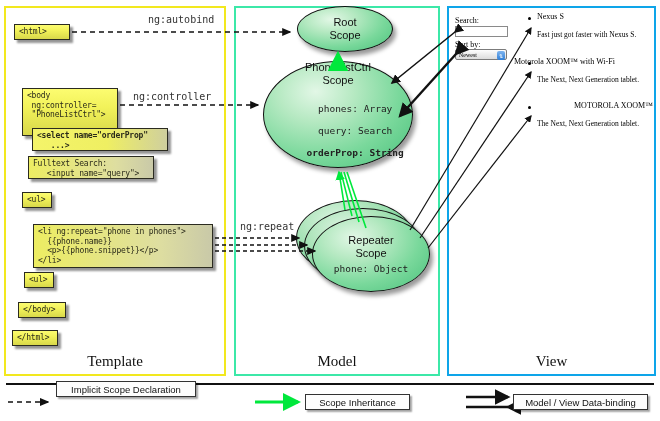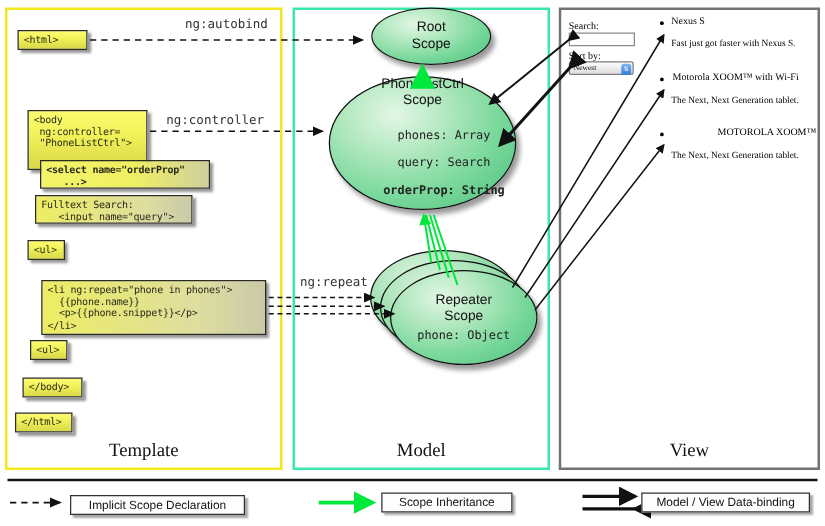--- a/index.html
+++ b/index.html
@@ -4,21 +4,21 @@
 <style>
   html,body{margin:0;padding:0;background:#ffffff;}
   body{width:660px;height:421px;position:relative;overflow:hidden;
        font-family:"Liberation Sans",sans-serif;}
   #stage{position:absolute;left:0;top:0;width:660px;height:421px;}
 
   
   .panel{position:absolute;background:#fff;box-sizing:border-box;}
   #panel-template{left:4px;top:6px;width:222px;height:370px;border:2px solid #f2e81e;}
   #panel-model{left:234px;top:6px;width:206px;height:370px;border:2px solid #3ce8a8;}
-  #panel-view{left:447px;top:6px;width:209px;height:370px;border:2px solid #737373;}
+  #panel-view{left:447px;top:6px;width:209px;height:370px;border:2px solid #0ea5e9;}
   .panel-title{position:absolute;bottom:4px;width:100%;text-align:center;
      font-size:15px;color:#111;font-family:Liberation Serif, serif;}
 
   
   .codebox{position:absolute;box-sizing:border-box;
      border:1.5px solid #2b2b20;
      background:linear-gradient(to bottom,#fcfc70 0%,#f2f25a 40%,#d8d84a 100%);
      box-shadow:2.5px 2.5px 2px rgba(0,0,0,.42);
      font-family:"DejaVu Sans Mono","Liberation Mono",monospace;
      font-size:8px;line-height:9.5px;color:#2a2a1a;
@@ -142,21 +142,21 @@
   <div class="vselect" style="left:455px;top:49px;width:52px;">
     <span>Newest</span>
     <span class="knob">⇅</span>
   </div>
 
   <div class="vbullet" style="left:528px;top:17px;"></div>
   <div class="vitem" style="left:537px;top:12px;">Nexus S</div>
   <div class="vsnip" style="left:537px;top:30px;">Fast just got faster with Nexus S.</div>
 
   <div class="vbullet" style="left:528px;top:62px;"></div>
-  <div class="vitem" style="left:538px;top:57px;">Motorola XOOM™ with Wi-Fi</div>
+  <div class="vitem" style="left:514px;top:57px;">Motorola XOOM™ with Wi-Fi</div>
   <div class="vsnip" style="left:537px;top:75px;">The Next, Next Generation tablet.</div>
 
   <div class="vbullet" style="left:528px;top:106px;"></div>
   <div class="vitem" style="left:537px;top:101px;margin-left:37px;">MOTOROLA XOOM™</div>
   <div class="vsnip" style="left:537px;top:119px;">The Next, Next Generation tablet.</div>
 
   <div class="elabel" style="left:148px;top:14px;">ng:autobind</div>
   <div class="elabel" style="left:133px;top:91px;">ng:controller</div>
   <div class="elabel" style="left:240px;top:221px;">ng:repeat</div>
 
@@ -221,18 +221,18 @@
       </g>
       <g stroke="#00e83c" stroke-width="3" fill="none">
         <line x1="255" y1="21" x2="298" y2="21" marker-end="url(#ahG)"></line>
       </g>
       <g stroke="#111" stroke-width="2.6" fill="none">
         <line x1="466" y1="16" x2="508" y2="16" marker-end="url(#ahBig)"></line>
         <line x1="508" y1="26" x2="466" y2="26" marker-start="url(#ahBig)"></line>
       </g>
     </svg>
 
-    <div class="legbox" style="left:56px;top:15px;width:140px;">Implicit Scope Declaration</div>
+    <div class="legbox" style="left:56px;top:0;width:140px;">Implicit Scope Declaration</div>
     <div class="legbox" style="left:305px;top:13px;width:105px;">Scope Inheritance</div>
     <div class="legbox" style="left:513px;top:13px;width:135px;">Model / View Data-binding</div>
   </div>
 
 </div>
 
 </body></html>

